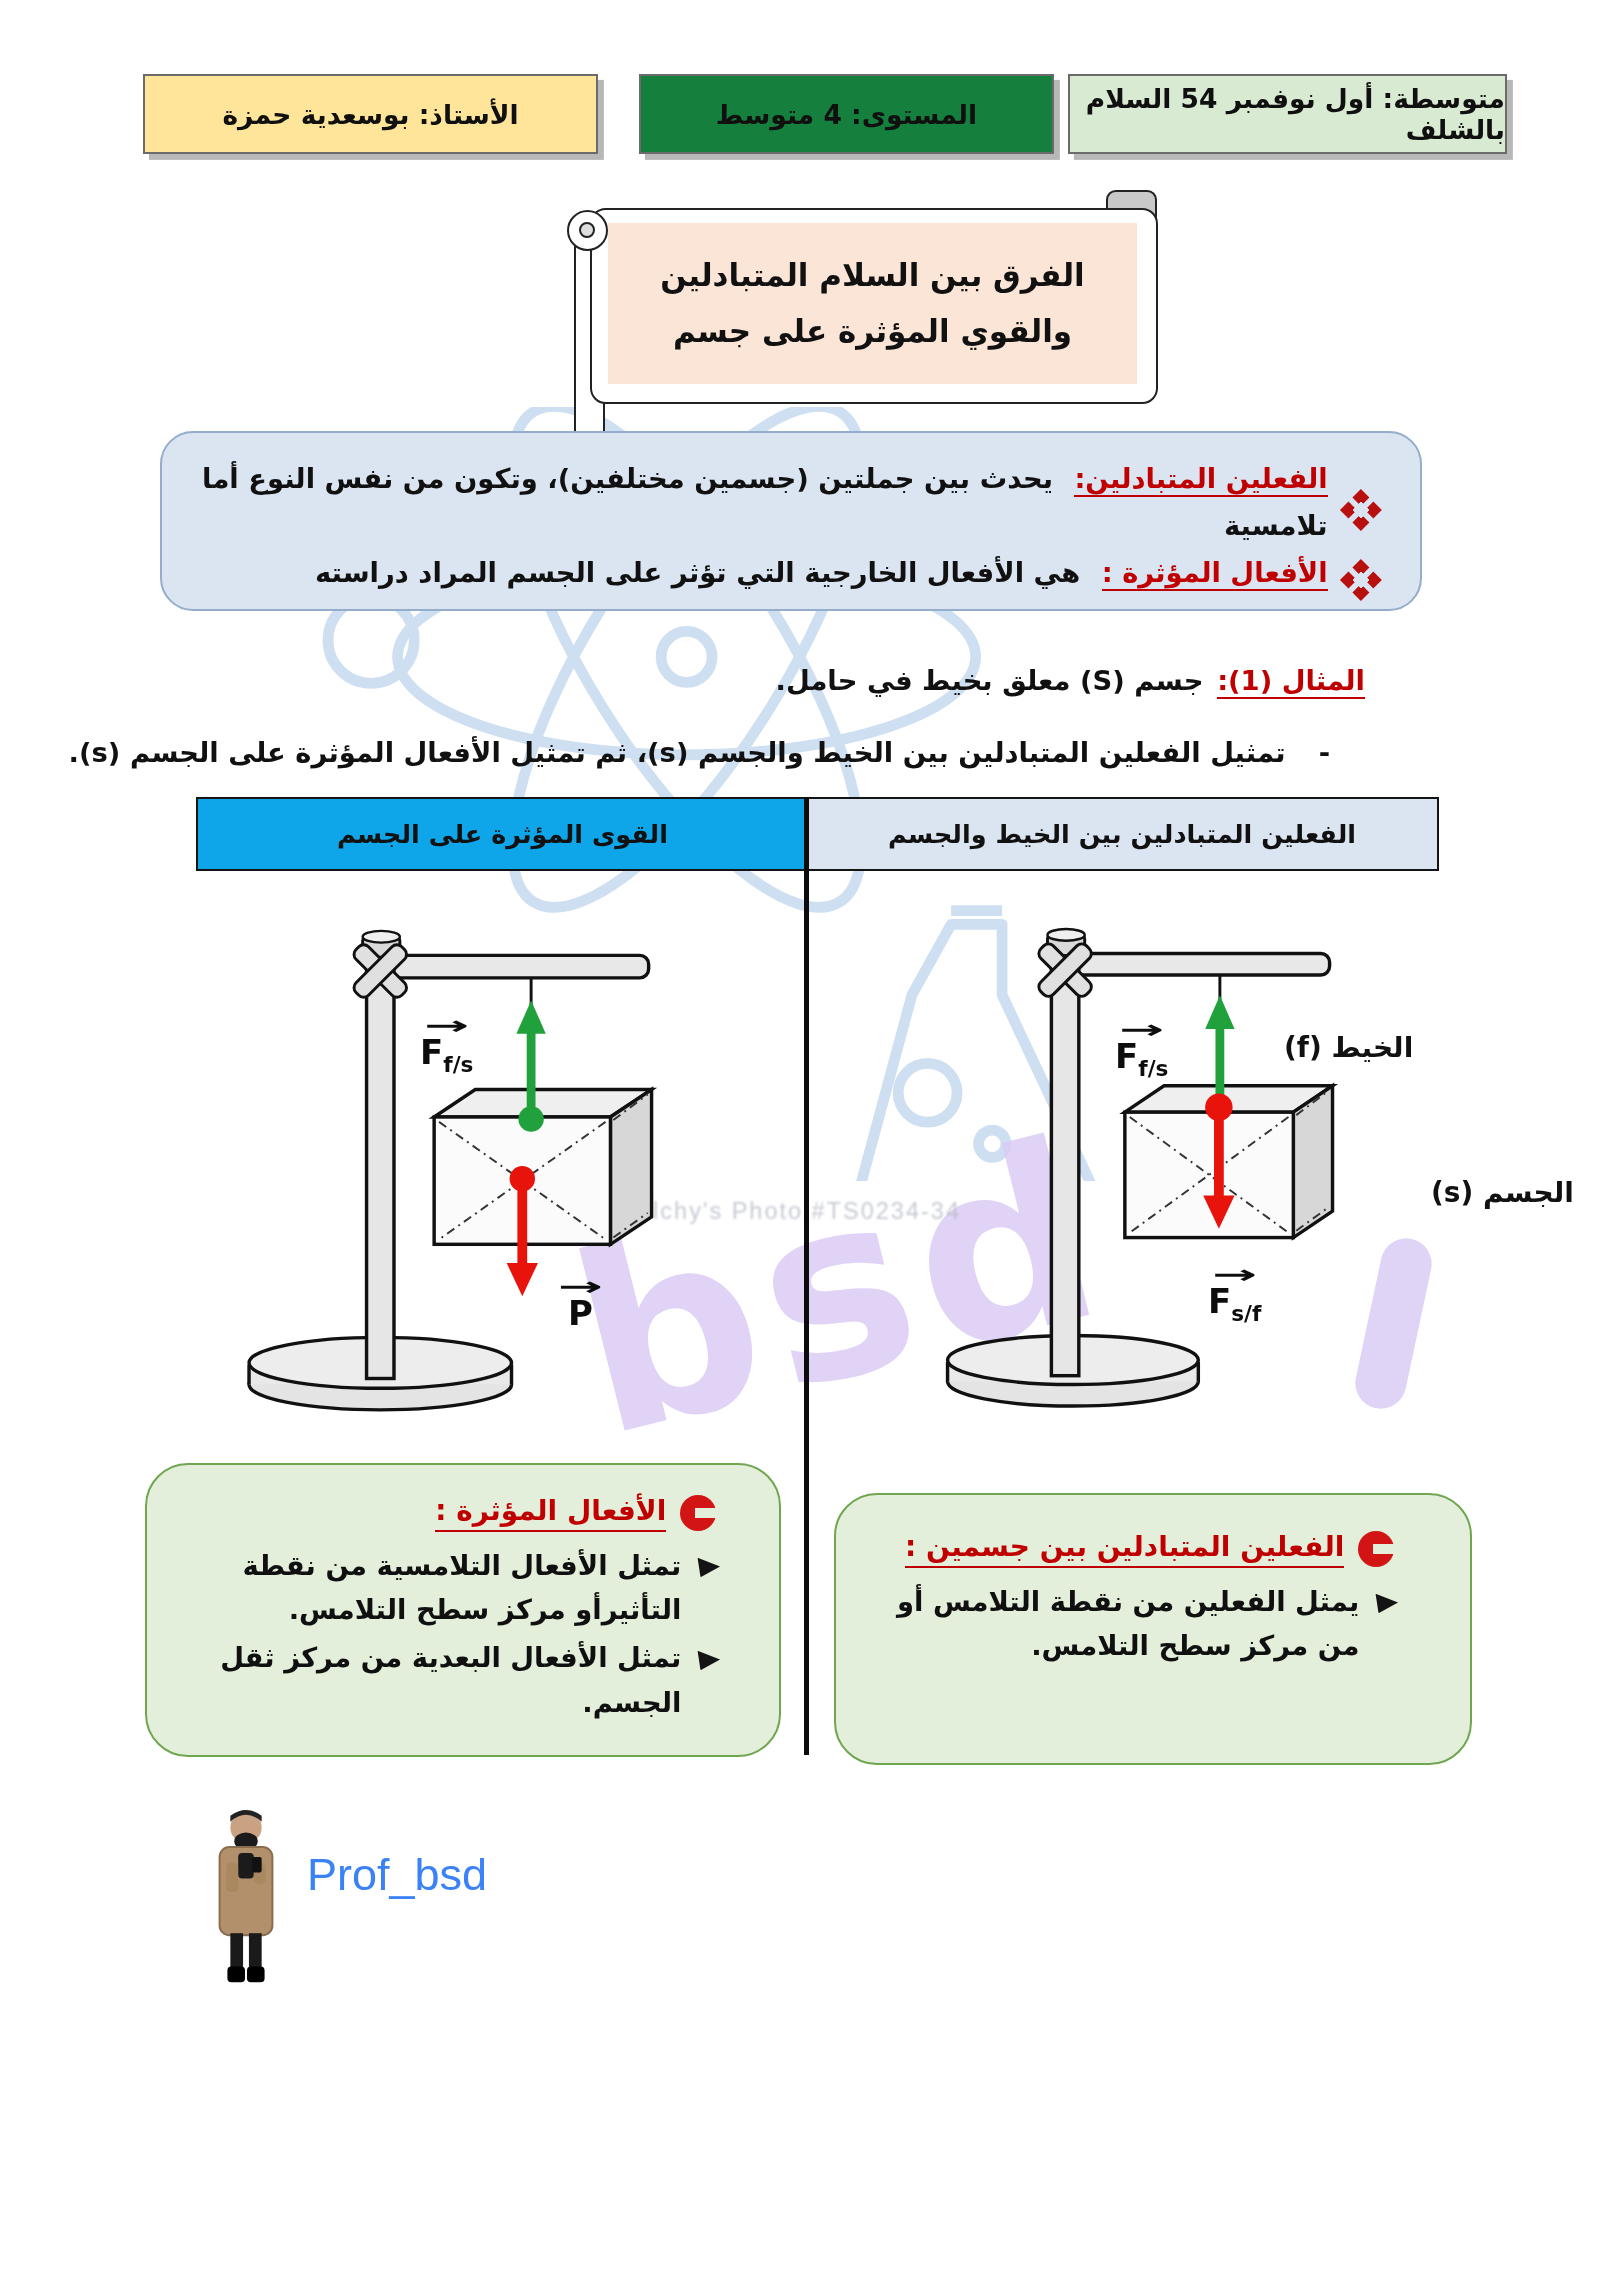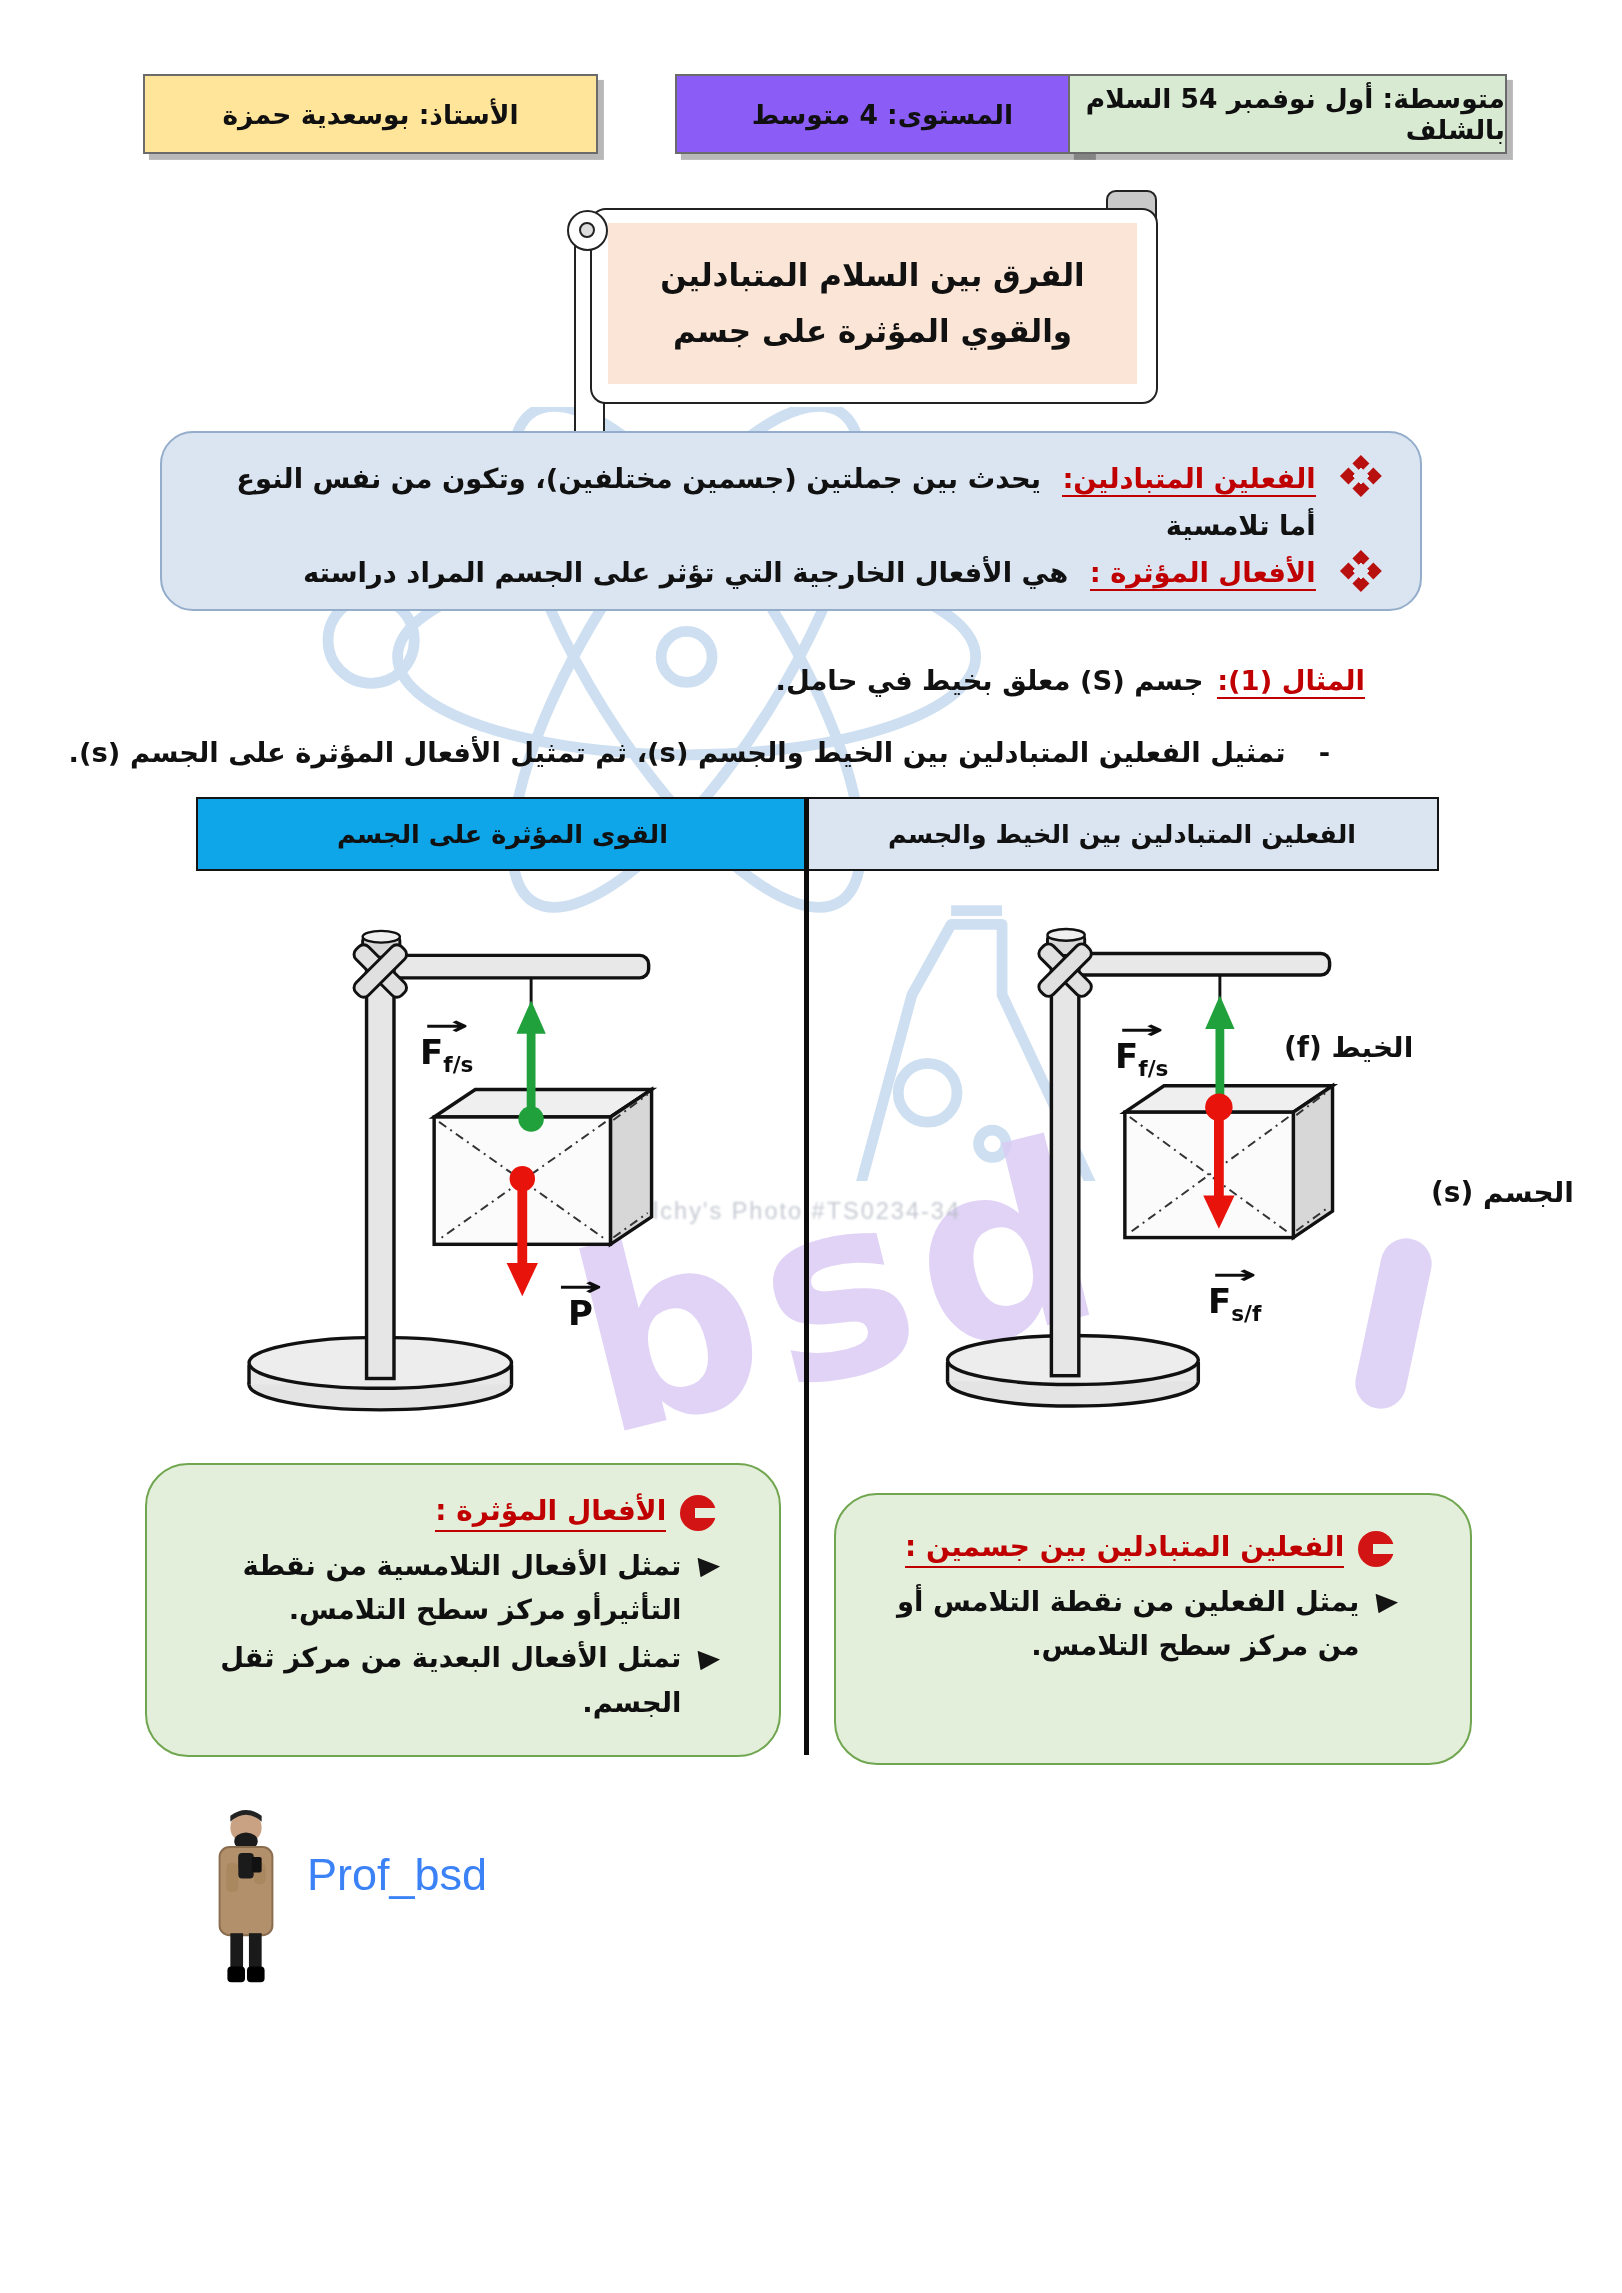--- a/index.html
+++ b/index.html
@@ -4,41 +4,41 @@
 <style>
   html,body{margin:0;padding:0;}
   body{width:1622px;height:2294px;position:relative;background:#ffffff;overflow:hidden;
        font-family:"DejaVu Sans",sans-serif;color:#111;}
   .abs{position:absolute;}
   
   .hdr-box{position:absolute;top:74px;height:80px;border:2px solid #6b6b6b;
            box-shadow:5.9px 5.9px 0 rgba(0,0,0,0.28);display:flex;align-items:center;justify-content:center;
            font-weight:bold;font-size:26.5px;color:#101010;z-index:2;box-sizing:border-box;}
   #hdr-teacher{left:143px;width:455px;background:#ffe599;}
-  #hdr-level{left:639px;width:415px;background:#8b5cf6;margin-left:36px;}
+  #hdr-level{left:639px;width:415px;background:#15803d;}
   #hdr-school{left:1068px;width:439px;background:#d9ead3;}
   
   .scroll-tail{left:574px;top:235px;width:27.4px;height:208px;background:#fff;border:2.9px solid #222;
                border-radius:11.8px;z-index:1;}
   .scroll-body{left:590px;top:208px;width:564px;height:192px;background:#fff;border:2.9px solid #222;
                border-radius:15.7px;z-index:2;}
   .scroll-curl{left:567px;top:210px;width:41px;height:41px;background:#fff;border:2.9px solid #222;
                border-radius:50%;z-index:3;box-sizing:border-box;}
   .scroll-curl::after{content:"";position:absolute;left:9.8px;top:9.8px;width:11.8px;height:11.8px;
                border:2.9px solid #222;border-radius:50%;background:#ddd;}
   .scroll-curl-r{left:1106px;top:190px;width:47px;height:27.4px;background:#c9c9c9;border:2.9px solid #222;
                border-radius:9.8px 9.8px 2px 2px;z-index:1;}
   .scroll-inner{left:608px;top:223px;width:529px;height:161px;background:#fbe5d6;z-index:4;
                display:flex;flex-direction:column;align-items:center;justify-content:center;
                font-size:31px;font-weight:bold;line-height:1.8;direction:rtl;}
   
   .def-box{left:160px;top:431px;width:1262px;height:180px;background:#dbe5f1;border:2px solid #93adcb;
            border-radius:33px;z-index:2;direction:rtl;box-sizing:border-box;
            padding:21.6px 43px 0 35px;font-size:27.4px;font-weight:bold;line-height:1.72;}
-  .def-row{display:flex;gap:30px;align-items:flex-start;}
+  .def-row{display:flex;gap:18px;align-items:center;}
   .diamond4{flex:none;width:11.8px;height:11.8px;margin:15.7px 9.8px 0 9.8px;background:transparent;transform:rotate(45deg);
             box-shadow:8.8px 8.8px #b80f0f,-8.8px -8.8px #b80f0f,8.8px -8.8px #b80f0f,-8.8px 8.8px #b80f0f;}
   .red-term{color:#c00000;border-bottom:2.9px solid #c00000;padding-bottom:1px;margin-left:11.8px;white-space:nowrap;}
   
   .example1{right:257px;top:665px;z-index:2;direction:rtl;font-size:27.4px;font-weight:bold;display:flex;gap:13.7px;}
   .example2{right:292px;top:737px;z-index:2;direction:rtl;font-size:27.4px;font-weight:bold;display:flex;gap:33px;}
   
   .thead{left:196px;top:797px;width:1243px;height:74px;z-index:2;display:flex;direction:rtl;
          border-top:2.9px solid #141414;border-bottom:2.9px solid #141414;border-left:2px solid #141414;
          border-right:2px solid #141414;box-sizing:border-box;}

